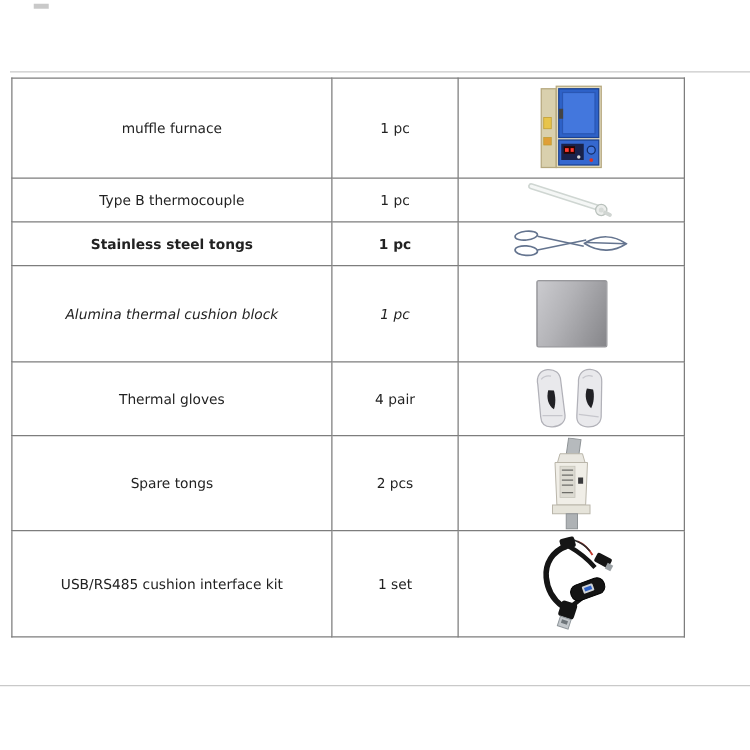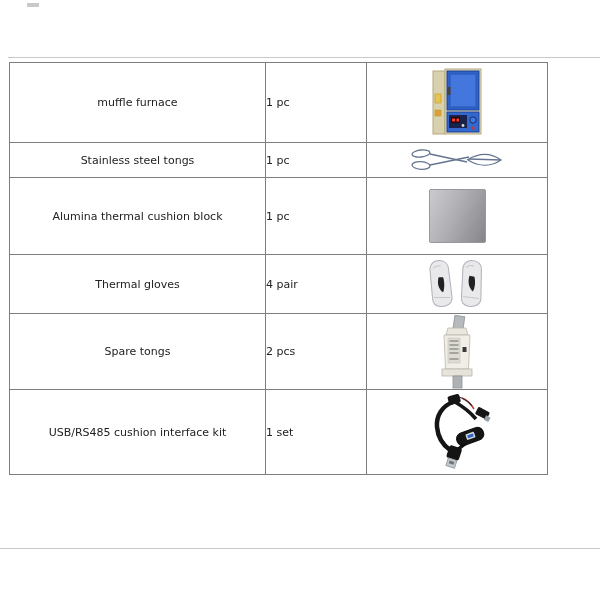--- a/index.html
+++ b/index.html
@@ -30,28 +30,28 @@
   table.parts{border:1px solid #6e6e6e;}
   th{
     font-size:12px;font-weight:bold;text-align:center;vertical-align:middle;
     height:30px;color:#111;
   }
   th.th-image{vertical-align:top;padding-top:5px;}
   td.desc{
     font-size:11px;text-align:center;vertical-align:middle;
     padding-left:5px;color:#222;
   }
-  td.qty{font-size:11px;vertical-align:middle;color:#222;}
+  td.qty{font-size:11px;text-align:center;vertical-align:middle;color:#222;}
   td.img{vertical-align:middle;}
   .imgwrap{display:flex;align-items:center;justify-content:center;width:100%;}
 
   tr.r1 td{height:79px;}
   tr.r2 td{height:34px;}
-  tr.r3 td{height:34px;}
-  tr.r4 td{height:76px;}
+  tr.r3 td{height:34px;font-weight:bold;}
+  tr.r4 td{height:76px;font-style:italic;}
   tr.r5 td{height:58px;margin-top:30px;}
   tr.r6 td{height:75px;}
   tr.r7 td{height:84px;}
 
   .alumina-block{
     width:55px;height:52px;border:1px solid #98989c;border-radius:2px;
     background:linear-gradient(115deg,#cbcbcf 0%,#b3b3b7 40%,#86868a 100%);
   }
 </style>
 </head>
@@ -89,20 +89,35 @@
         <rect x="20" y="50.5" width="3" height="3" fill="#ff3b30"></rect>
         <rect x="24.5" y="50.5" width="2.5" height="3" fill="#ff3b30"></rect>
         <circle cx="31" cy="57.5" r="1.4" fill="#d8d8d8"></circle>
         <circle cx="41" cy="52" r="3.2" fill="#4377dd" stroke="#132c66" stroke-width="1"></circle>
         <circle cx="41" cy="60" r="1.5" fill="#e03020"></circle>
       </svg>
     </div>
         </td>
   </tr>
 
+  <tr class="r2">
+    <td class="desc">Type B thermocouple</td>
+    <td class="qty">1 pc</td>
+    <td class="img">
+          <div class="imgwrap">
+      <svg width="72" height="28" viewBox="0 0 72 28">
+        <line x1="4" y1="3" x2="57" y2="20" stroke="#cfd6d2" stroke-width="5" stroke-linecap="round"></line>
+        <line x1="4" y1="3" x2="57" y2="20" stroke="#f5f7f6" stroke-width="2.5" stroke-linecap="round"></line>
+        <circle cx="60" cy="22" r="4.5" fill="#eceeec" stroke="#b9c1bc" stroke-width="1"></circle>
+        <circle cx="60" cy="22" r="2" fill="#d7dbd8"></circle>
+        <line x1="63" y1="24" x2="67" y2="26" stroke="#d0d5d2" stroke-width="3" stroke-linecap="round"></line>
+      </svg>
+    </div>
+        </td>
+  </tr>
 
   <tr class="r3">
     <td class="desc">Stainless steel tongs</td>
     <td class="qty">1 pc</td>
     <td class="img">
           <div class="imgwrap">
       <svg width="95" height="24" viewBox="0 0 95 24">
         <g fill="none" stroke="#64748f" stroke-width="1.3">
           <ellipse cx="11" cy="5.5" rx="9" ry="3.5" transform="rotate(-6 11 5.5)"></ellipse>
           <ellipse cx="11" cy="17.5" rx="9" ry="3.8" transform="rotate(4 11 17.5)"></ellipse>

